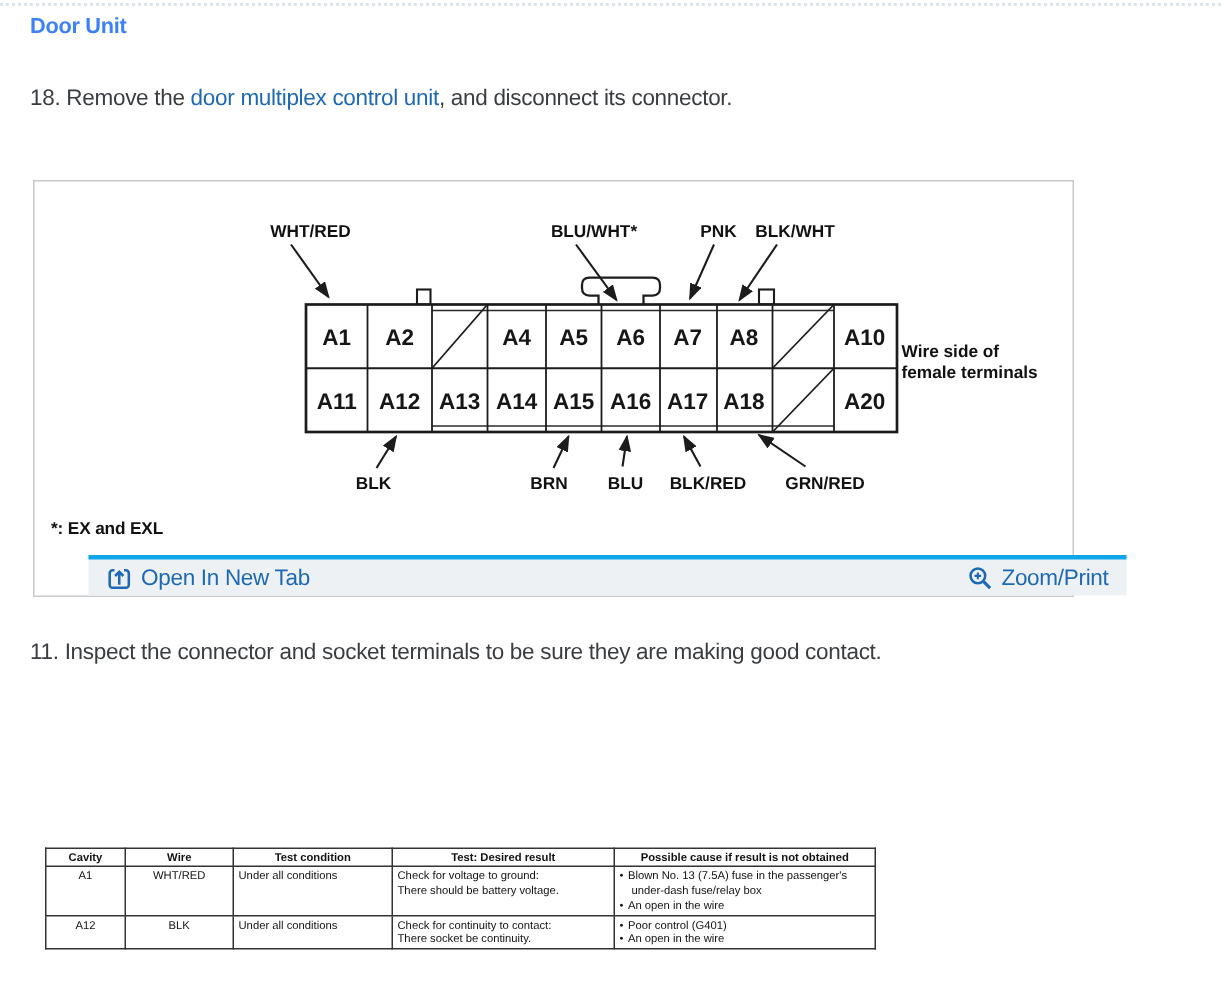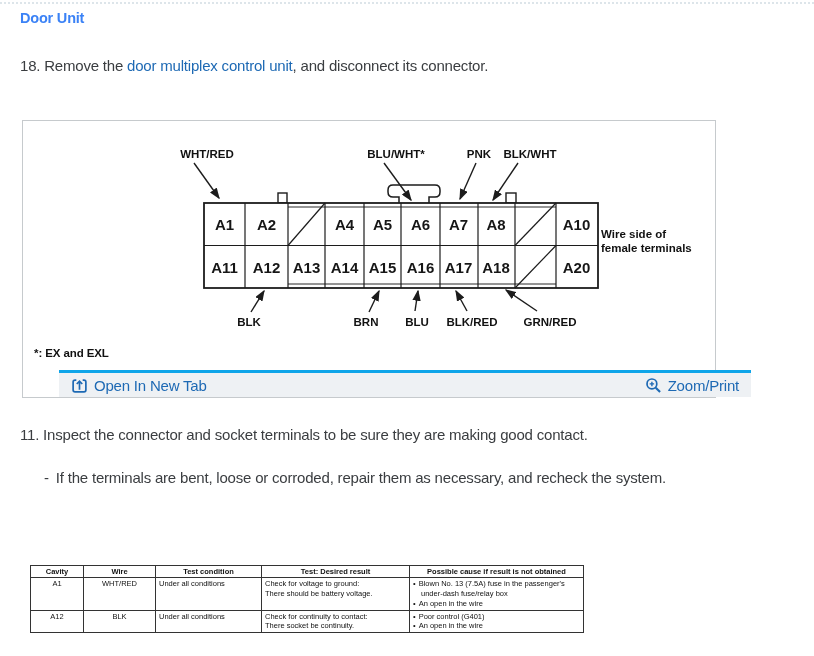--- a/index.html
+++ b/index.html
@@ -158,21 +158,20 @@
           <path d="M4.4,6.5 H8.6 M6.5,4.4 V8.6" stroke="#1d69b4" stroke-width="1.3" fill="none"></path>
         </svg>
         <span>Zoom/Print</span>
       </a>
     </div>
   </div>
 
   <p class="step step11">11. Inspect the connector and socket terminals to be sure they are making good contact.</p>
 
   <div class="bullets">
-    <div class="dash-item">If the terminals are bent, loose or corroded, repair them as necessary, and recheck the system.</div>
   </div>
 
   <table class="spec-table">
     <colgroup>
       <col style="width:53px">
         <col style="width:72px">
         <col style="width:106px">
         <col style="width:148px">
         <col style="width:174px">
     </colgroup>

